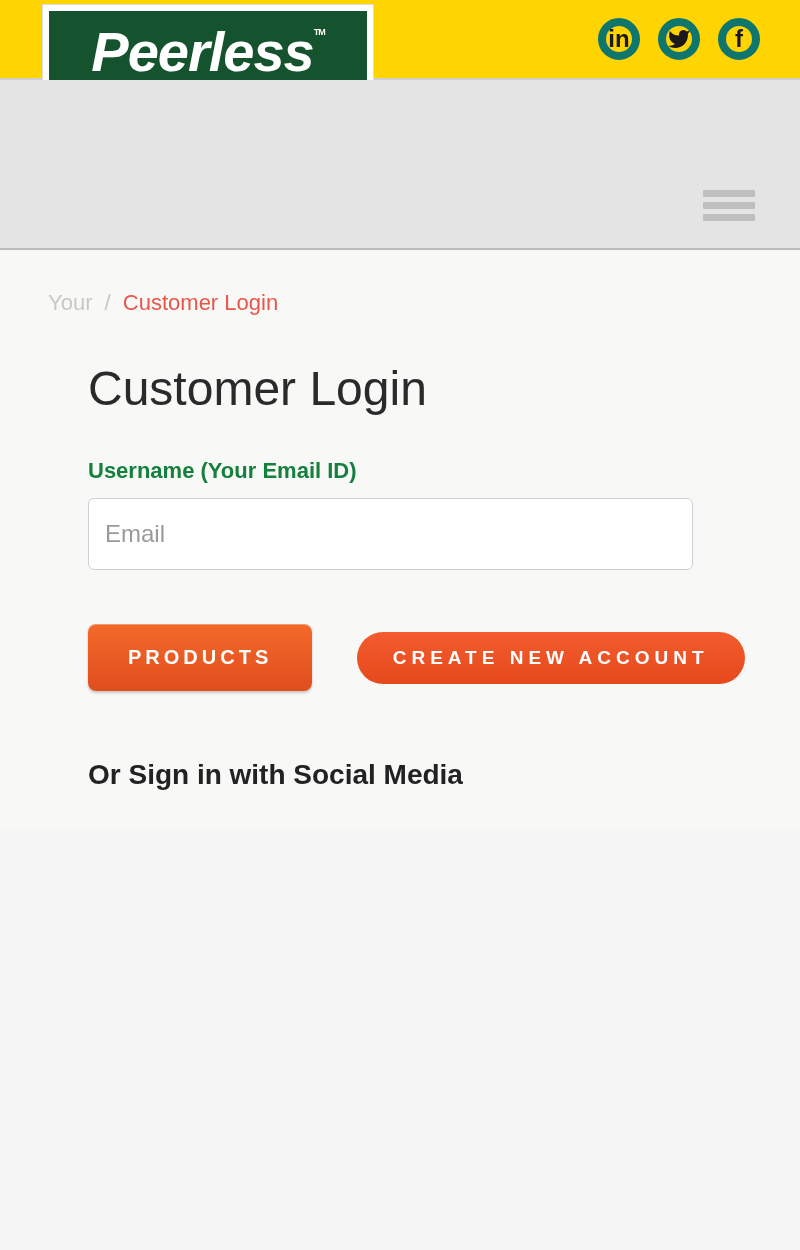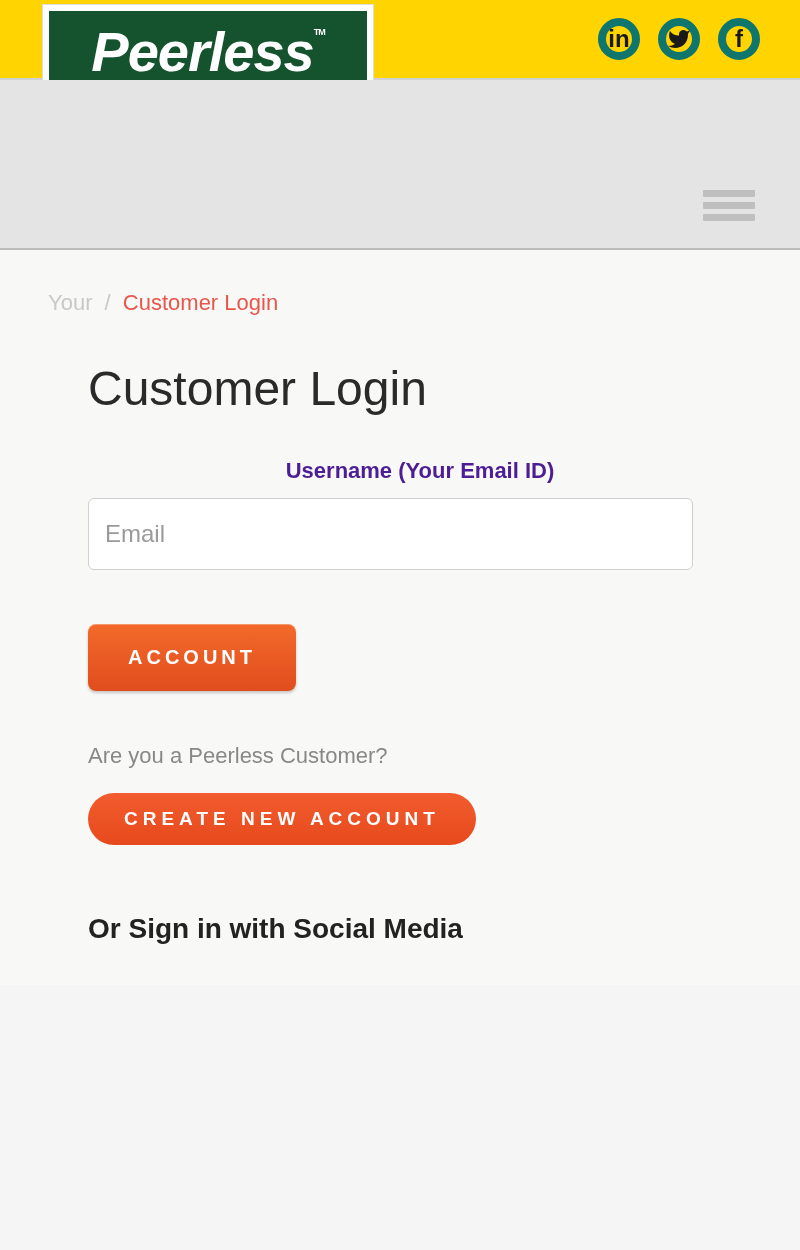--- a/index.html
+++ b/index.html
@@ -119,24 +119,23 @@
       margin-left: 40px;
       margin-bottom: 42px;
     }
     .form-group {
       margin-left: 40px;
       margin-bottom: 36px;
     }
     .form-label {
       font-size: 22px;
       font-weight: bold;
-      color: #4c1d95;
+      color: #15803d;
       display: block;
       margin-bottom: 14px;
-      text-align: center;
     }
     .form-input {
       width: 605px;
       height: 72px;
       font-size: 24px;
       padding: 0 16px;
       border: 1px solid #d0d0d0;
       border-radius: 6px;
       color: #555;
       background: #fff;
@@ -237,20 +236,19 @@
   </div>
 
   <h1 class="page-title">Customer Login</h1>
 
   <div class="form-group">
     <label class="form-label">Username (Your Email ID)</label>
     <input class="form-input" type="text" placeholder="Email" style="">
   </div>
 
 
-  <button class="btn-continue">ACCOUNT</button>
-
-  <div class="cust-q">Are you a Peerless Customer?</div>
+  <button class="btn-continue">PRODUCTS</button>
+
 
   <button class="btn-create">CREATE NEW ACCOUNT</button>
 
   <div class="social-heading">Or Sign in with Social Media</div>
 </div>
 
 </body></html>

